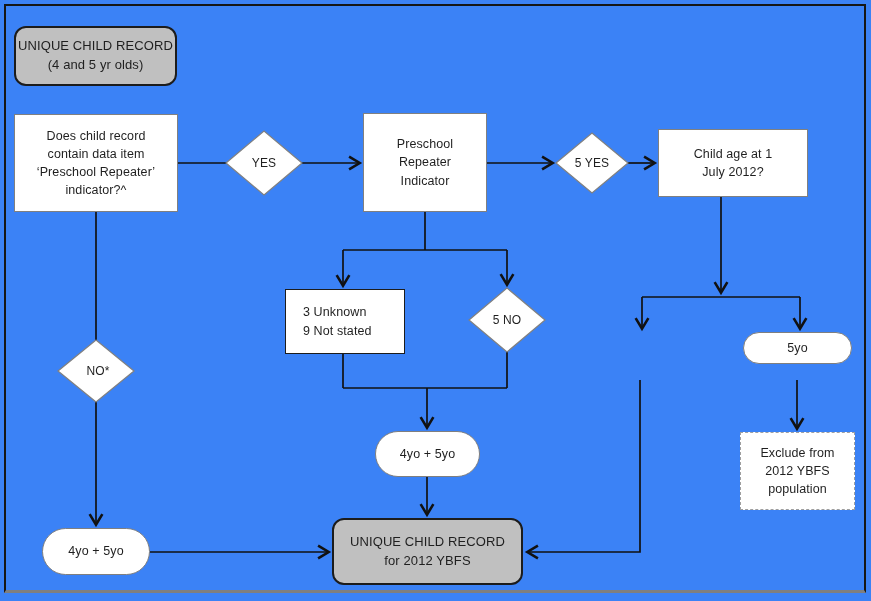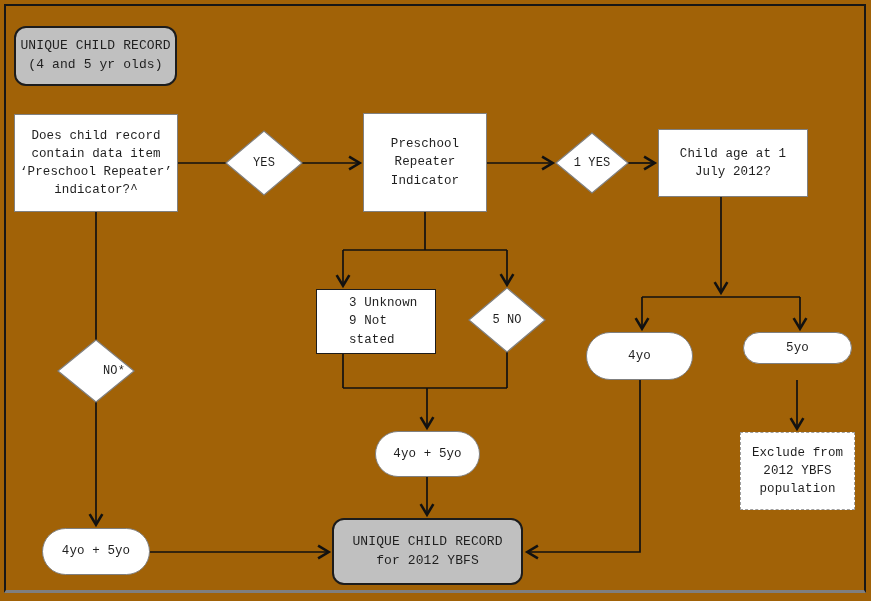--- a/index.html
+++ b/index.html
@@ -1,38 +1,38 @@
 <!DOCTYPE html>
 <html><head>
 <meta charset="utf-8">
 <style>
   html,body { margin:0; padding:0; background:#ffffff; }
   .canvas {
-    position:relative; width:871px; height:601px; background:#a16207;
-    font-family:Liberation Mono, monospace; color:#1f1f1f; overflow:hidden;
+    position:relative; width:871px; height:601px; background:#3b82f6;
+    font-family:Liberation Sans, sans-serif; color:#1f1f1f; overflow:hidden;
   }
   .frame {
     position:absolute; left:4px; top:4px; width:862px; height:589px;
     border:2px solid #161616; border-bottom:3px solid #7f7f7f; box-sizing:border-box;
   }
   .wires { position:absolute; left:0; top:0; }
   .wire { stroke:#111111; stroke-width:1.7; fill:none; }
   .diamond { fill:#ffffff; stroke:#808080; stroke-width:1.2; }
   .node {
     position:absolute; box-sizing:border-box;
     display:flex; align-items:center; justify-content:center;
     text-align:center; white-space:pre-line;
     font-size:12.5px; line-height:1.45; letter-spacing:0.1px;
   }
   .rect    { background:#ffffff; border:1px solid #808080; }
   .rect-dark { background:#ffffff; border:1.5px solid #1c1c1c; }
   .stadium { background:#ffffff; border:1px solid #7f7f7f; border-radius:24px; }
   .gray-node { background:#c0c0c0; border:2px solid #1c1c1c; border-radius:12px; font-size:13px; }
   .dashed  { background:#ffffff; border:1px dashed #9f9f9f;text-align:center; }
-  .align-left { justify-content:flex-start; text-align:left; padding-left:32px;margin-left:31px; }
+  .align-left { justify-content:flex-start; text-align:left; padding-left:17px; }
   .dlabel {
     position:absolute; transform:translate(-50%,-50%);
     white-space:pre; font-size:12px; letter-spacing:0.1px;
   }
 </style>
 </head>
 <body>
 
 <div class="canvas">
 
@@ -99,34 +99,33 @@
 Indicator</div>
 
   <div class="node rect" style="left:658px; top:129px; width:150px; height:68px;">Child age at 1
 July 2012?</div>
 
   <div class="node rect-dark align-left" style="left:285px; top:289px; width:120px; height:65px;">3 Unknown
 9 Not stated</div>
 
   <div class="node stadium" style="left:375px; top:431px; width:105px; height:46px;">4yo + 5yo</div>
 
-  <div class="node stadium" style="left:586px; top:332px; width:107px; height:48px;">4yo</div>
 
   <div class="node stadium" style="left:743px; top:332px; width:109px; height:32px;">5yo</div>
 
   <div class="node dashed" style="left:740px; top:432px; width:115px; height:78px;">Exclude from
 2012 YBFS
 population</div>
 
   <div class="node stadium" style="left:42px; top:528px; width:108px; height:47px;">4yo + 5yo</div>
 
   <div class="node gray-node" style="left:332px; top:518px; width:191px; height:67px;">UNIQUE CHILD RECORD
 for 2012 YBFS</div>
 
   <div class="dlabel" style="left:264px; top:163px;">YES</div>
 
-  <div class="dlabel" style="left:592px; top:163px;">1 YES</div>
+  <div class="dlabel" style="left:592px; top:163px;">5 YES</div>
 
   <div class="dlabel" style="left:507px; top:320px;">5 NO</div>
 
-  <div class="dlabel" style="left:114px; top:371px;">NO*</div>
+  <div class="dlabel" style="left:98px; top:371px;">NO*</div>
 
 </div>
 
 </body></html>

